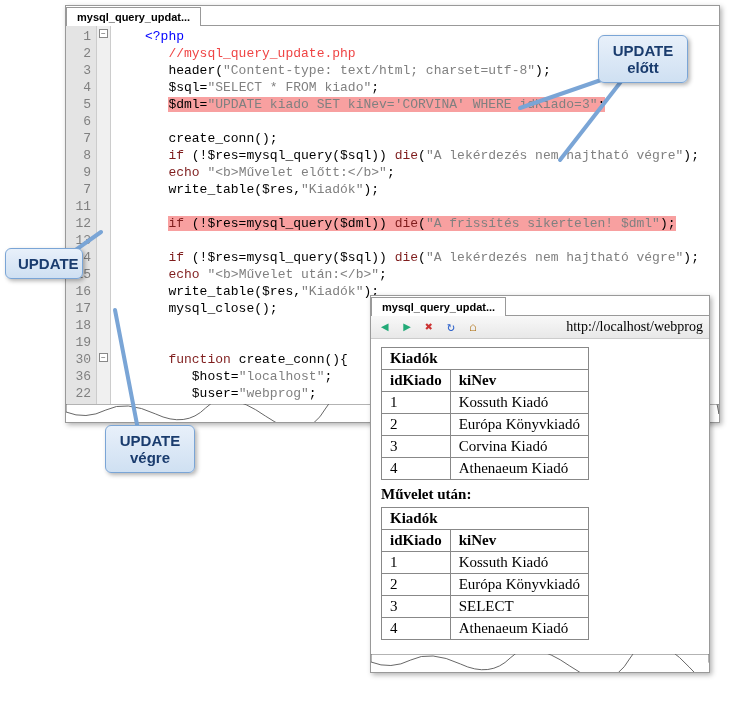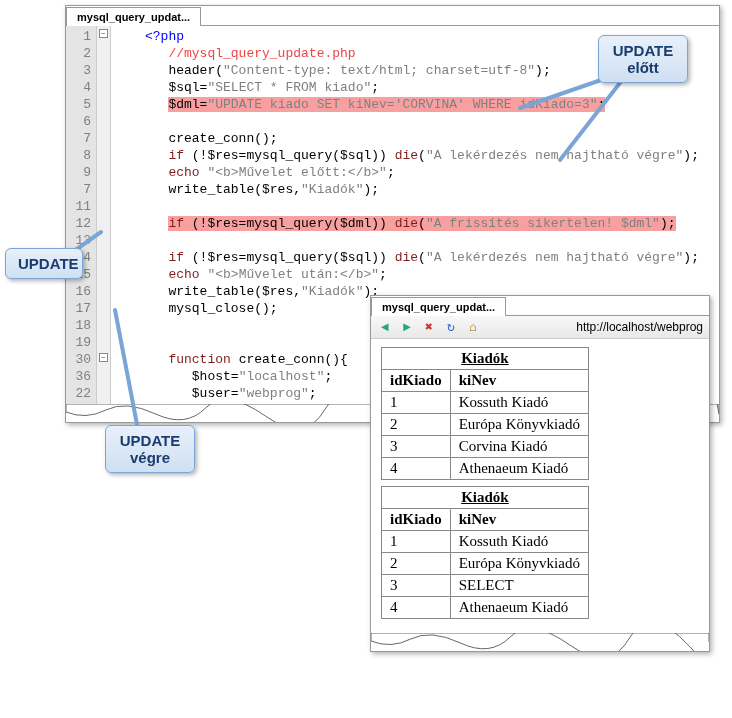--- a/index.html
+++ b/index.html
@@ -129,22 +129,22 @@
       border-top: 1px solid #999;
       border-bottom: 1px solid #ccc;
       background: linear-gradient(#f8f8f8,#e8e8e8);
     }
     .tb-icon {
       width: 16px; height: 16px;
       display: flex; align-items:center; justify-content:center;
       font-size: 13px;
     }
     .url {
-      font-family: Liberation Sans, sans-serif;
-      font-size: 12px;
+      font-family: Liberation Serif, serif;
+      font-size: 14px;
       color: #000;
       margin-left: auto;
       white-space: nowrap;
       overflow: hidden;
     }
     .browser-body {
       padding: 8px 10px;
       font-family: 'Times New Roman', serif;
       font-size: 15px;
     }
@@ -153,23 +153,21 @@
       border-collapse: collapse;
       margin-bottom: 6px;
     }
     table.kiado th, table.kiado td {
       border: 1px solid #888;
       padding: 2px 8px;
       font-size: 15px;
       text-align: left;
     }
     table.kiado .caption th {
-      text-align: center;
       font-weight: bold;
-      text-decoration: underline;
     }
     table.kiado .head th { font-weight: bold; }
 
     svg.connector { position:absolute; pointer-events:none; }
   </style>
 </head>
 <body>
 
 <div class="editor-wrap">
   <div class="editor-tab">mysql_query_updat...</div>
@@ -265,20 +263,21 @@
           <tr>
             <td>3</td>
             <td>Corvina Kiadó</td>
           </tr>
           <tr>
             <td>4</td>
             <td>Athenaeum Kiadó</td>
           </tr>
         </tbody>
     </table>
+    <div class="btitle">Művelet után:</div>
     <table class="kiado">
       <tbody>
           <tr class="caption">
             <th colspan="2">Kiadók</th>
           </tr>
       <tr class="head">
         <th>idKiado</th>
         <th>kiNev</th>
       </tr>
       </tbody>

